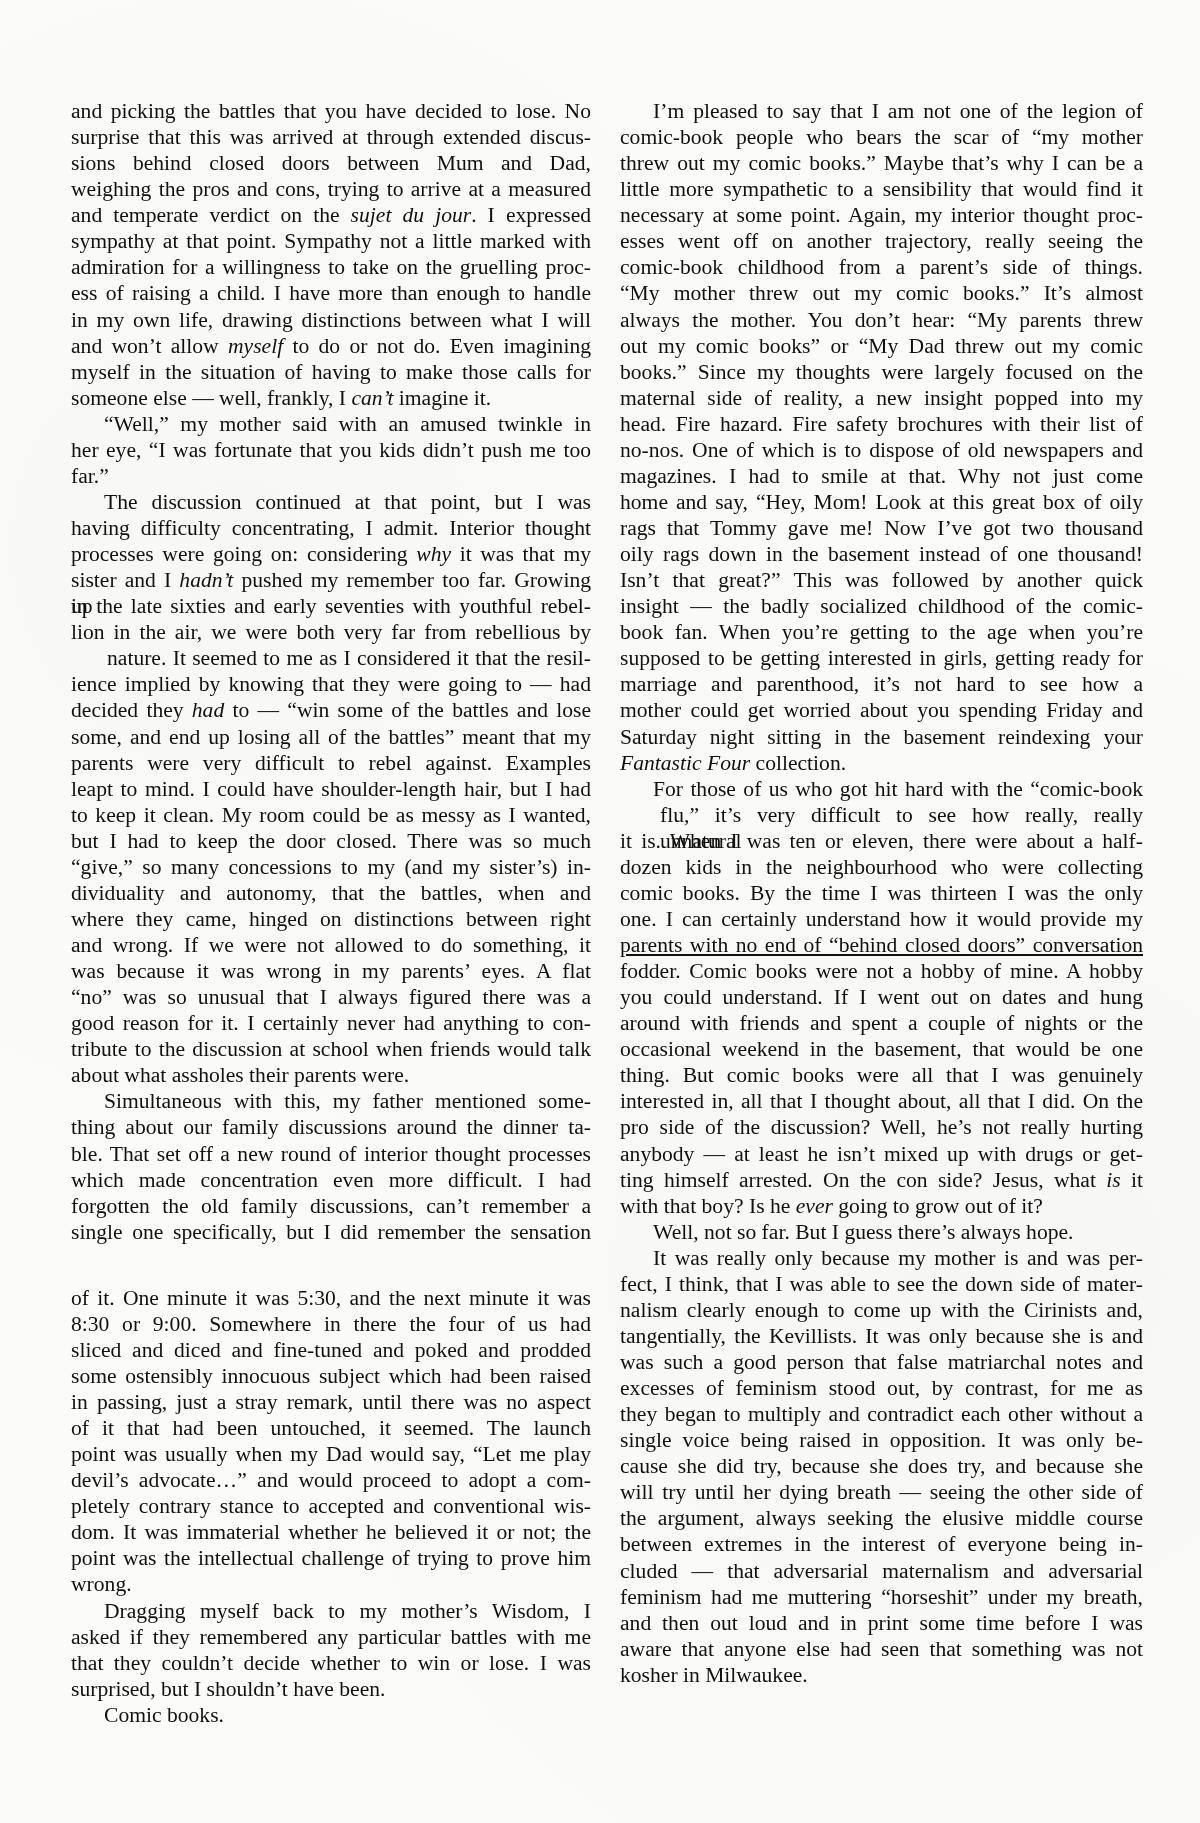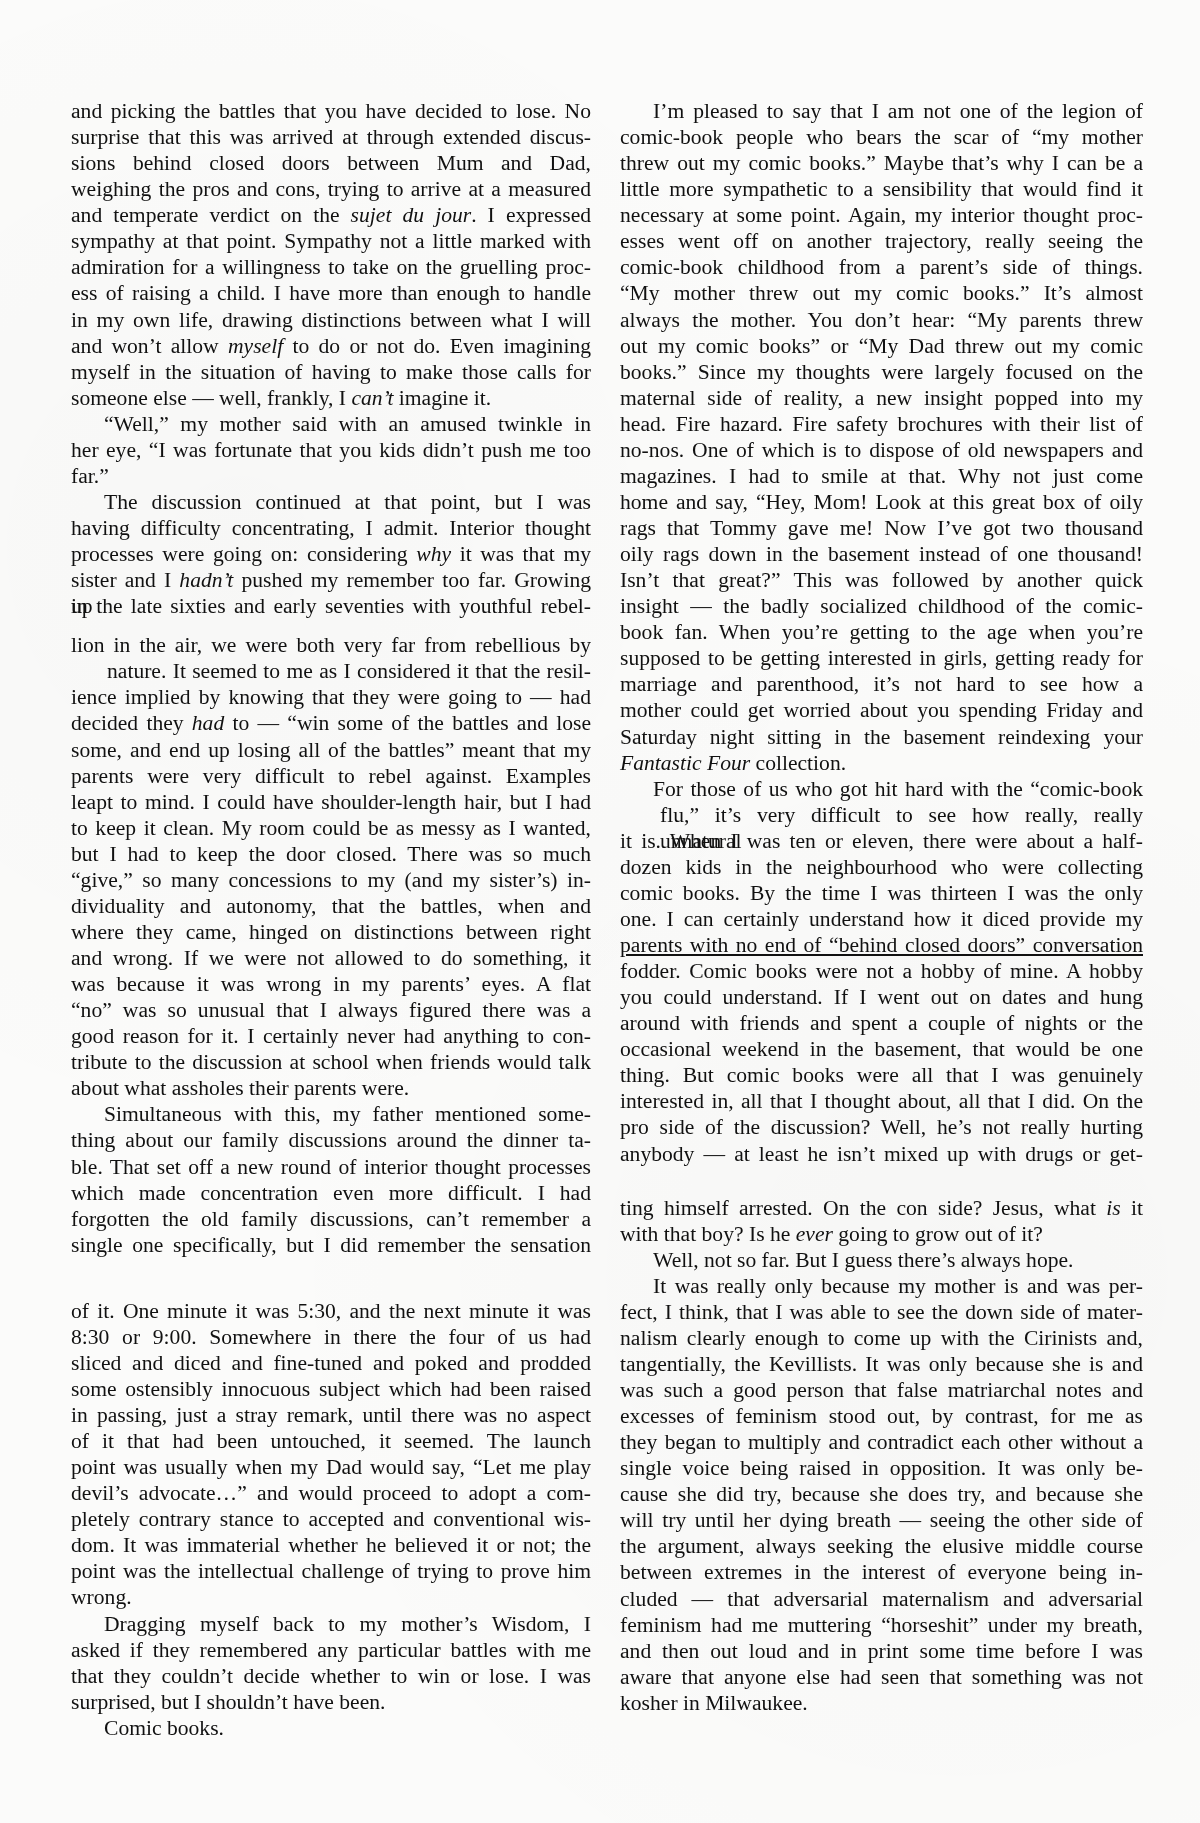--- a/index.html
+++ b/index.html
@@ -48,21 +48,21 @@
     <div class="line" style="white-space: normal;">myself in the situation of having to make those calls for</div>
     <div class="line last" style="white-space: normal;"><span>someone else — well, frankly, I </span><em>can’t</em><span> imagine it.</span></div>
     <div class="line indent" style="white-space: normal;">“Well,” my mother said with an amused twinkle in</div>
     <div class="line" style="white-space: normal;">her eye, “I was fortunate that you kids didn’t push me too</div>
     <div class="line last" style="white-space: normal;">far.”</div>
     <div class="line indent" style="white-space: normal;">The discussion continued at that point, but I was</div>
     <div class="line" style="white-space: normal;">having difficulty concentrating, I admit.  Interior thought</div>
     <div class="line" style="white-space: normal;"><span>processes were going on:  considering </span><em>why</em><span> it was that my</span></div>
     <div class="line" style="white-space: normal;"><span>sister and I </span><em>hadn’t</em><span> pushed my remember too far.  Growing up</span></div>
     <div class="line" style="white-space: normal;">in the late sixties and early seventies with youthful rebel-</div>
-    <div class="line" style="white-space: normal; margin-top: 13px;">lion in the air, we were both very far from rebellious by</div>
+    <div class="line" style="white-space: normal;">lion in the air, we were both very far from rebellious by</div>
     <div class="line" style="white-space: normal; margin-left: 36px;">nature.  It seemed to me as I considered it that the resil-</div>
     <div class="line" style="white-space: normal;">ience implied by knowing that they were going to — had</div>
     <div class="line" style="white-space: normal;"><span>decided they </span><em>had</em><span> to — “win some of the battles and lose</span></div>
     <div class="line" style="white-space: normal;">some, and end up losing all of the battles” meant that my</div>
     <div class="line" style="white-space: normal;">parents were very difficult to rebel against.  Examples</div>
     <div class="line" style="white-space: normal;">leapt to mind.  I could have shoulder-length hair, but I had</div>
     <div class="line" style="white-space: normal;">to keep it clean.  My room could be as messy as I wanted,</div>
     <div class="line" style="white-space: normal;">but I had to keep the door closed.  There was so much</div>
     <div class="line" style="white-space: normal;">“give,” so many concessions to my (and my sister’s) in-</div>
     <div class="line" style="white-space: normal;">dividuality and autonomy, that the battles, when and</div>
@@ -122,31 +122,31 @@
     <div class="line" style="white-space: normal;">supposed to be getting interested in girls, getting ready for</div>
     <div class="line" style="white-space: normal;">marriage and parenthood, it’s not hard to see how a</div>
     <div class="line" style="white-space: normal;">mother could get worried about you spending Friday and</div>
     <div class="line" style="white-space: normal;">Saturday night sitting in the basement reindexing your</div>
     <div class="line last" style="white-space: normal;"><span></span><em>Fantastic Four</em><span> collection.</span></div>
     <div class="line indent" style="white-space: normal;">For those of us who got hit hard with the “comic-book</div>
     <div class="line" style="white-space: normal; margin-left: 40px;">flu,” it’s very difficult to see how really, really unnatural</div>
     <div class="line" style="white-space: normal;">it is.  When I was ten or eleven, there were about a half-</div>
     <div class="line" style="white-space: normal;">dozen kids in the neighbourhood who were collecting</div>
     <div class="line" style="white-space: normal;">comic books.  By the time I was thirteen I was the only</div>
-    <div class="line" style="white-space: normal;">one.  I can certainly understand how it diced provide my</div>
+    <div class="line" style="white-space: normal;">one.  I can certainly understand how it would provide my</div>
     <div class="line" style="white-space: normal; text-decoration: underline;">parents with no end of “behind closed doors” conversation</div>
     <div class="line" style="white-space: normal;">fodder.  Comic books were not a hobby of mine.  A hobby</div>
     <div class="line" style="white-space: normal;">you could understand.  If I went out on dates and hung</div>
     <div class="line" style="white-space: normal;">around with friends and spent a couple of nights or the</div>
     <div class="line" style="white-space: normal;">occasional weekend in the basement, that would be one</div>
     <div class="line" style="white-space: normal;">thing.  But comic books were all that I was genuinely</div>
     <div class="line" style="white-space: normal;">interested in, all that I thought about, all that I did.  On the</div>
     <div class="line" style="white-space: normal;">pro side of the discussion?  Well, he’s not really hurting</div>
     <div class="line" style="white-space: normal;">anybody — at least he isn’t mixed up with drugs or get-</div>
-    <div class="line" style="white-space: normal; margin-top: 28px;"><span>ting himself arrested.  On the con side?  Jesus, what </span><em>is</em><span> it</span></div>
+    <div class="line" style="white-space: normal;"><span>ting himself arrested.  On the con side?  Jesus, what </span><em>is</em><span> it</span></div>
     <div class="line last" style="white-space: normal;"><span>with that boy?  Is he </span><em>ever</em><span> going to grow out of it?</span></div>
     <div class="line indent last" style="white-space: normal;">Well, not so far.  But I guess there’s always hope.</div>
     <div class="line indent" style="white-space: normal;">It was really only because my mother is and was per-</div>
     <div class="line" style="white-space: normal;">fect, I think, that I was able to see the down side of mater-</div>
     <div class="line" style="white-space: normal;">nalism clearly enough to come up with the Cirinists and,</div>
     <div class="line" style="white-space: normal;">tangentially, the Kevillists.  It was only because she is and</div>
     <div class="line" style="white-space: normal;">was such a good person that false matriarchal notes and</div>
     <div class="line" style="white-space: normal;">excesses of feminism stood out, by contrast, for me as</div>
     <div class="line" style="white-space: normal;">they began to multiply and contradict each other without a</div>
     <div class="line" style="white-space: normal;">single voice being raised in opposition.  It was only be-</div>

